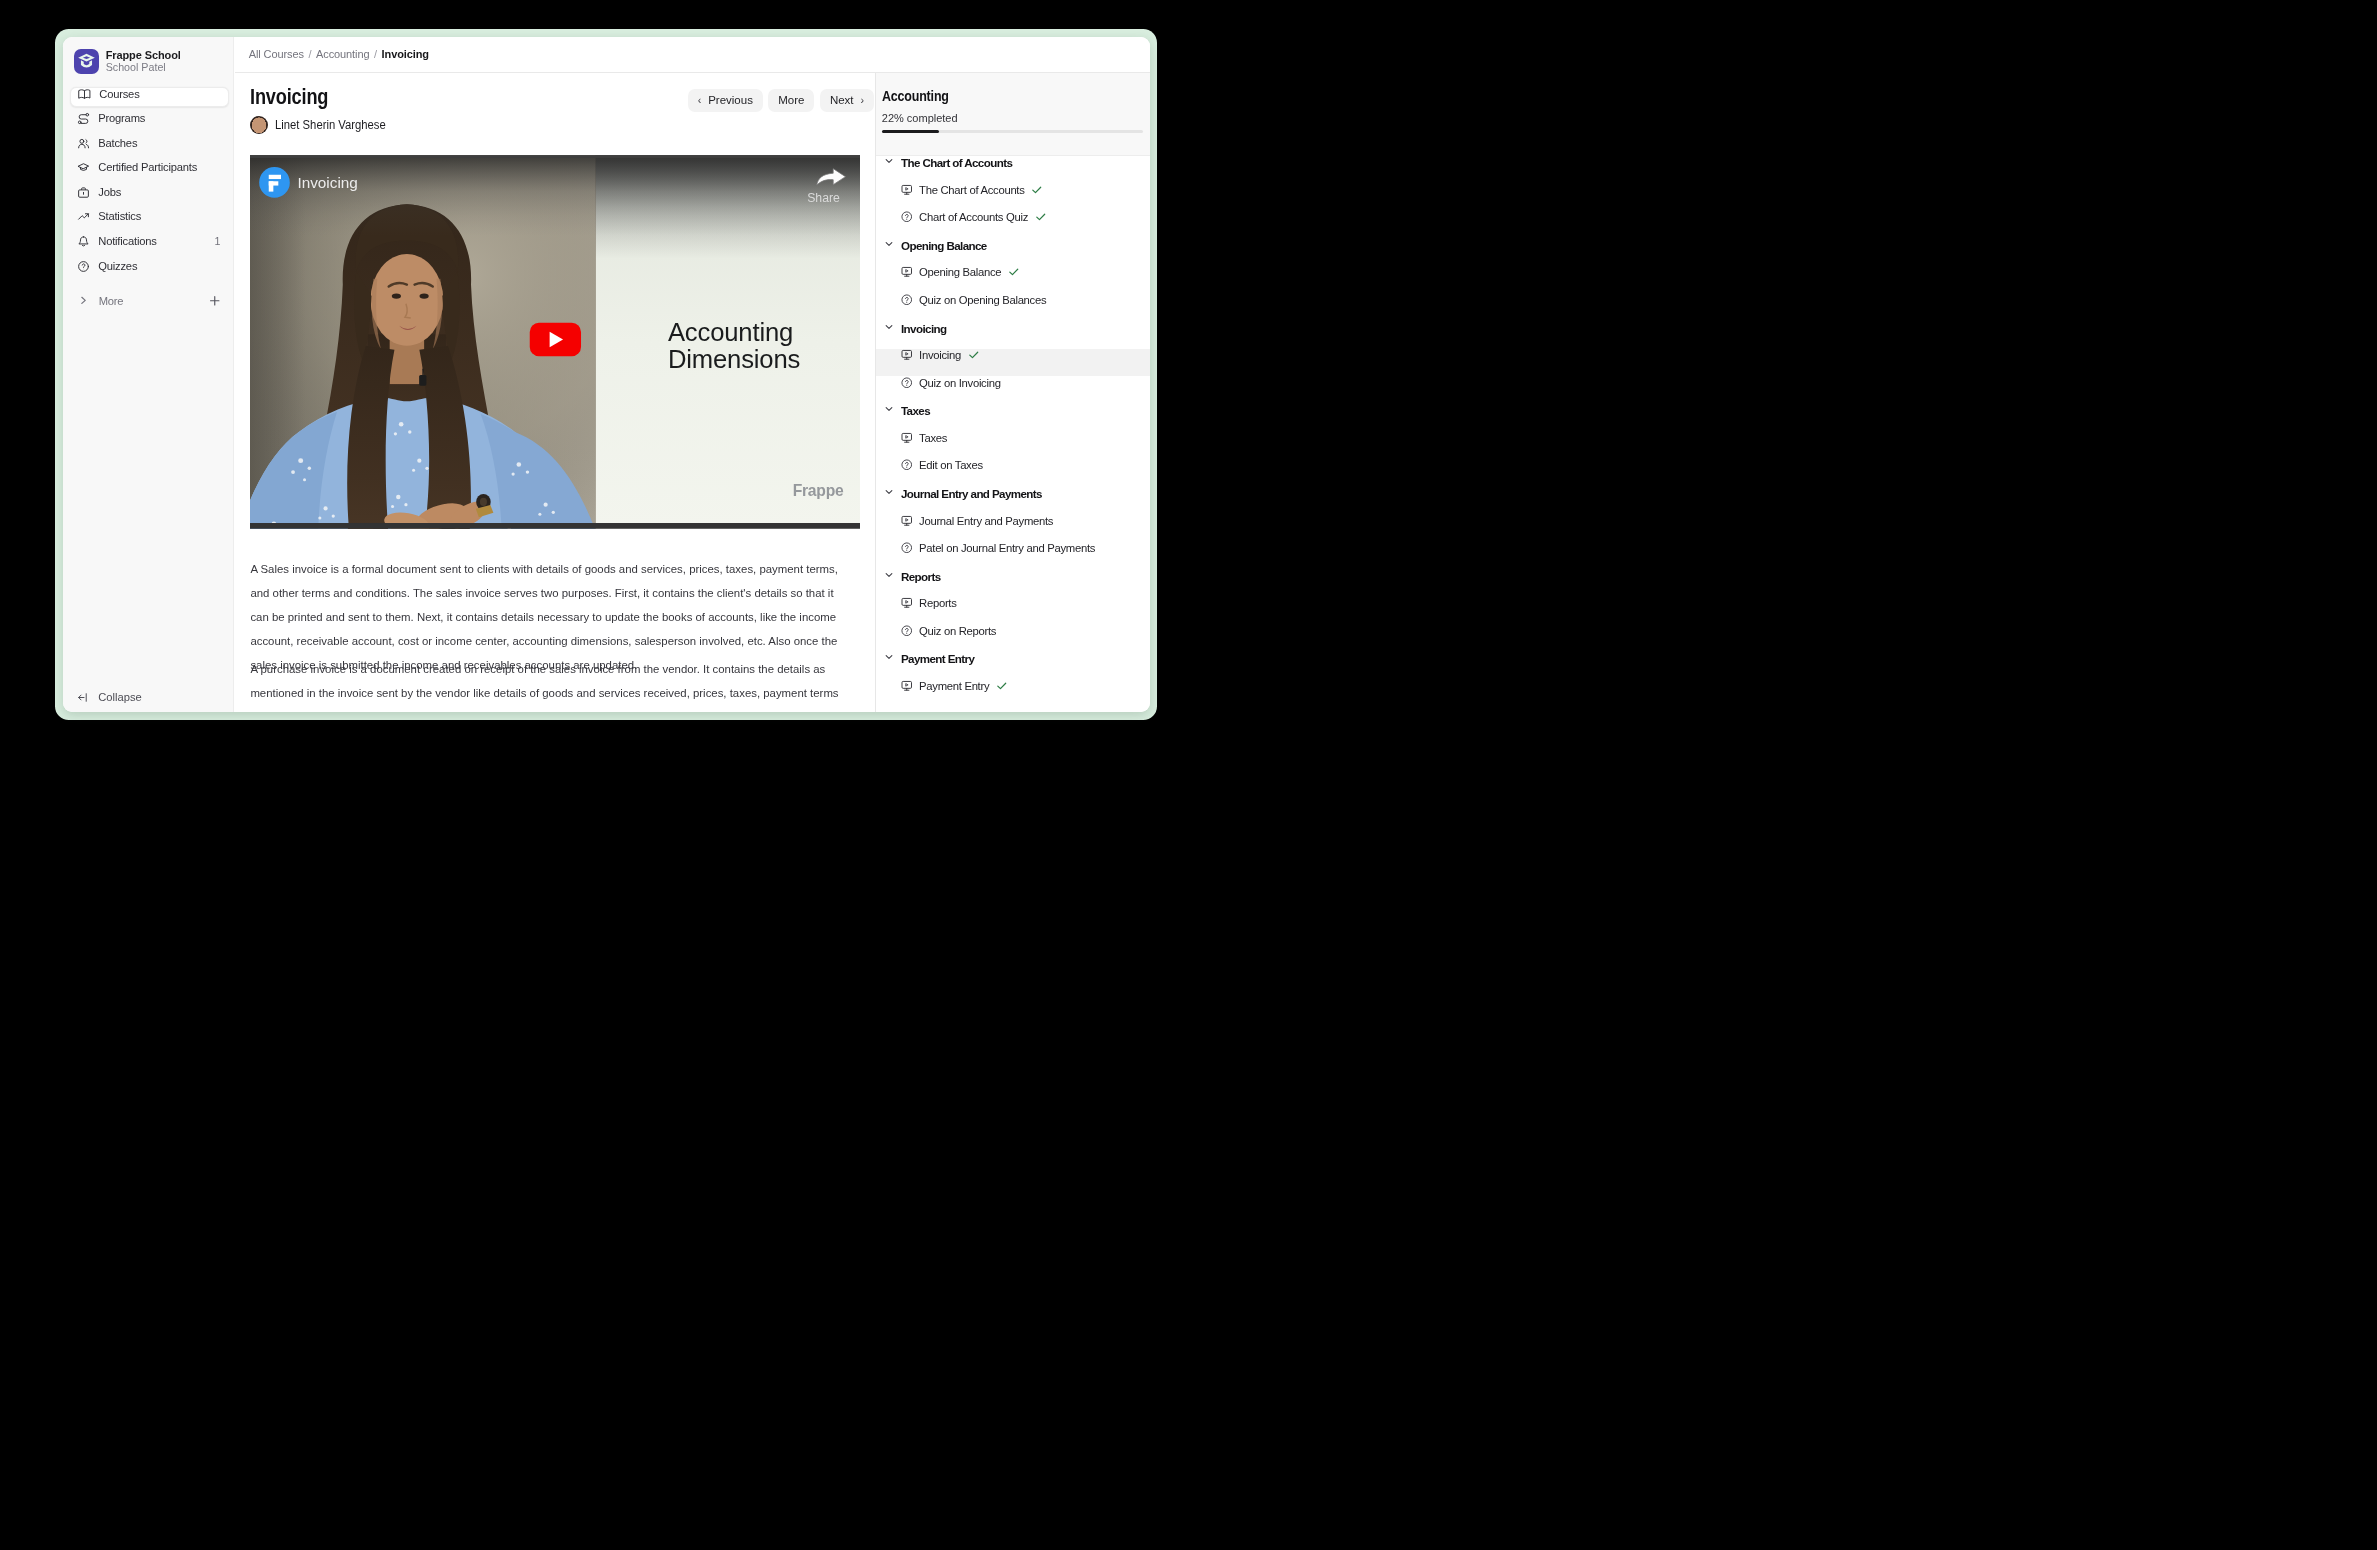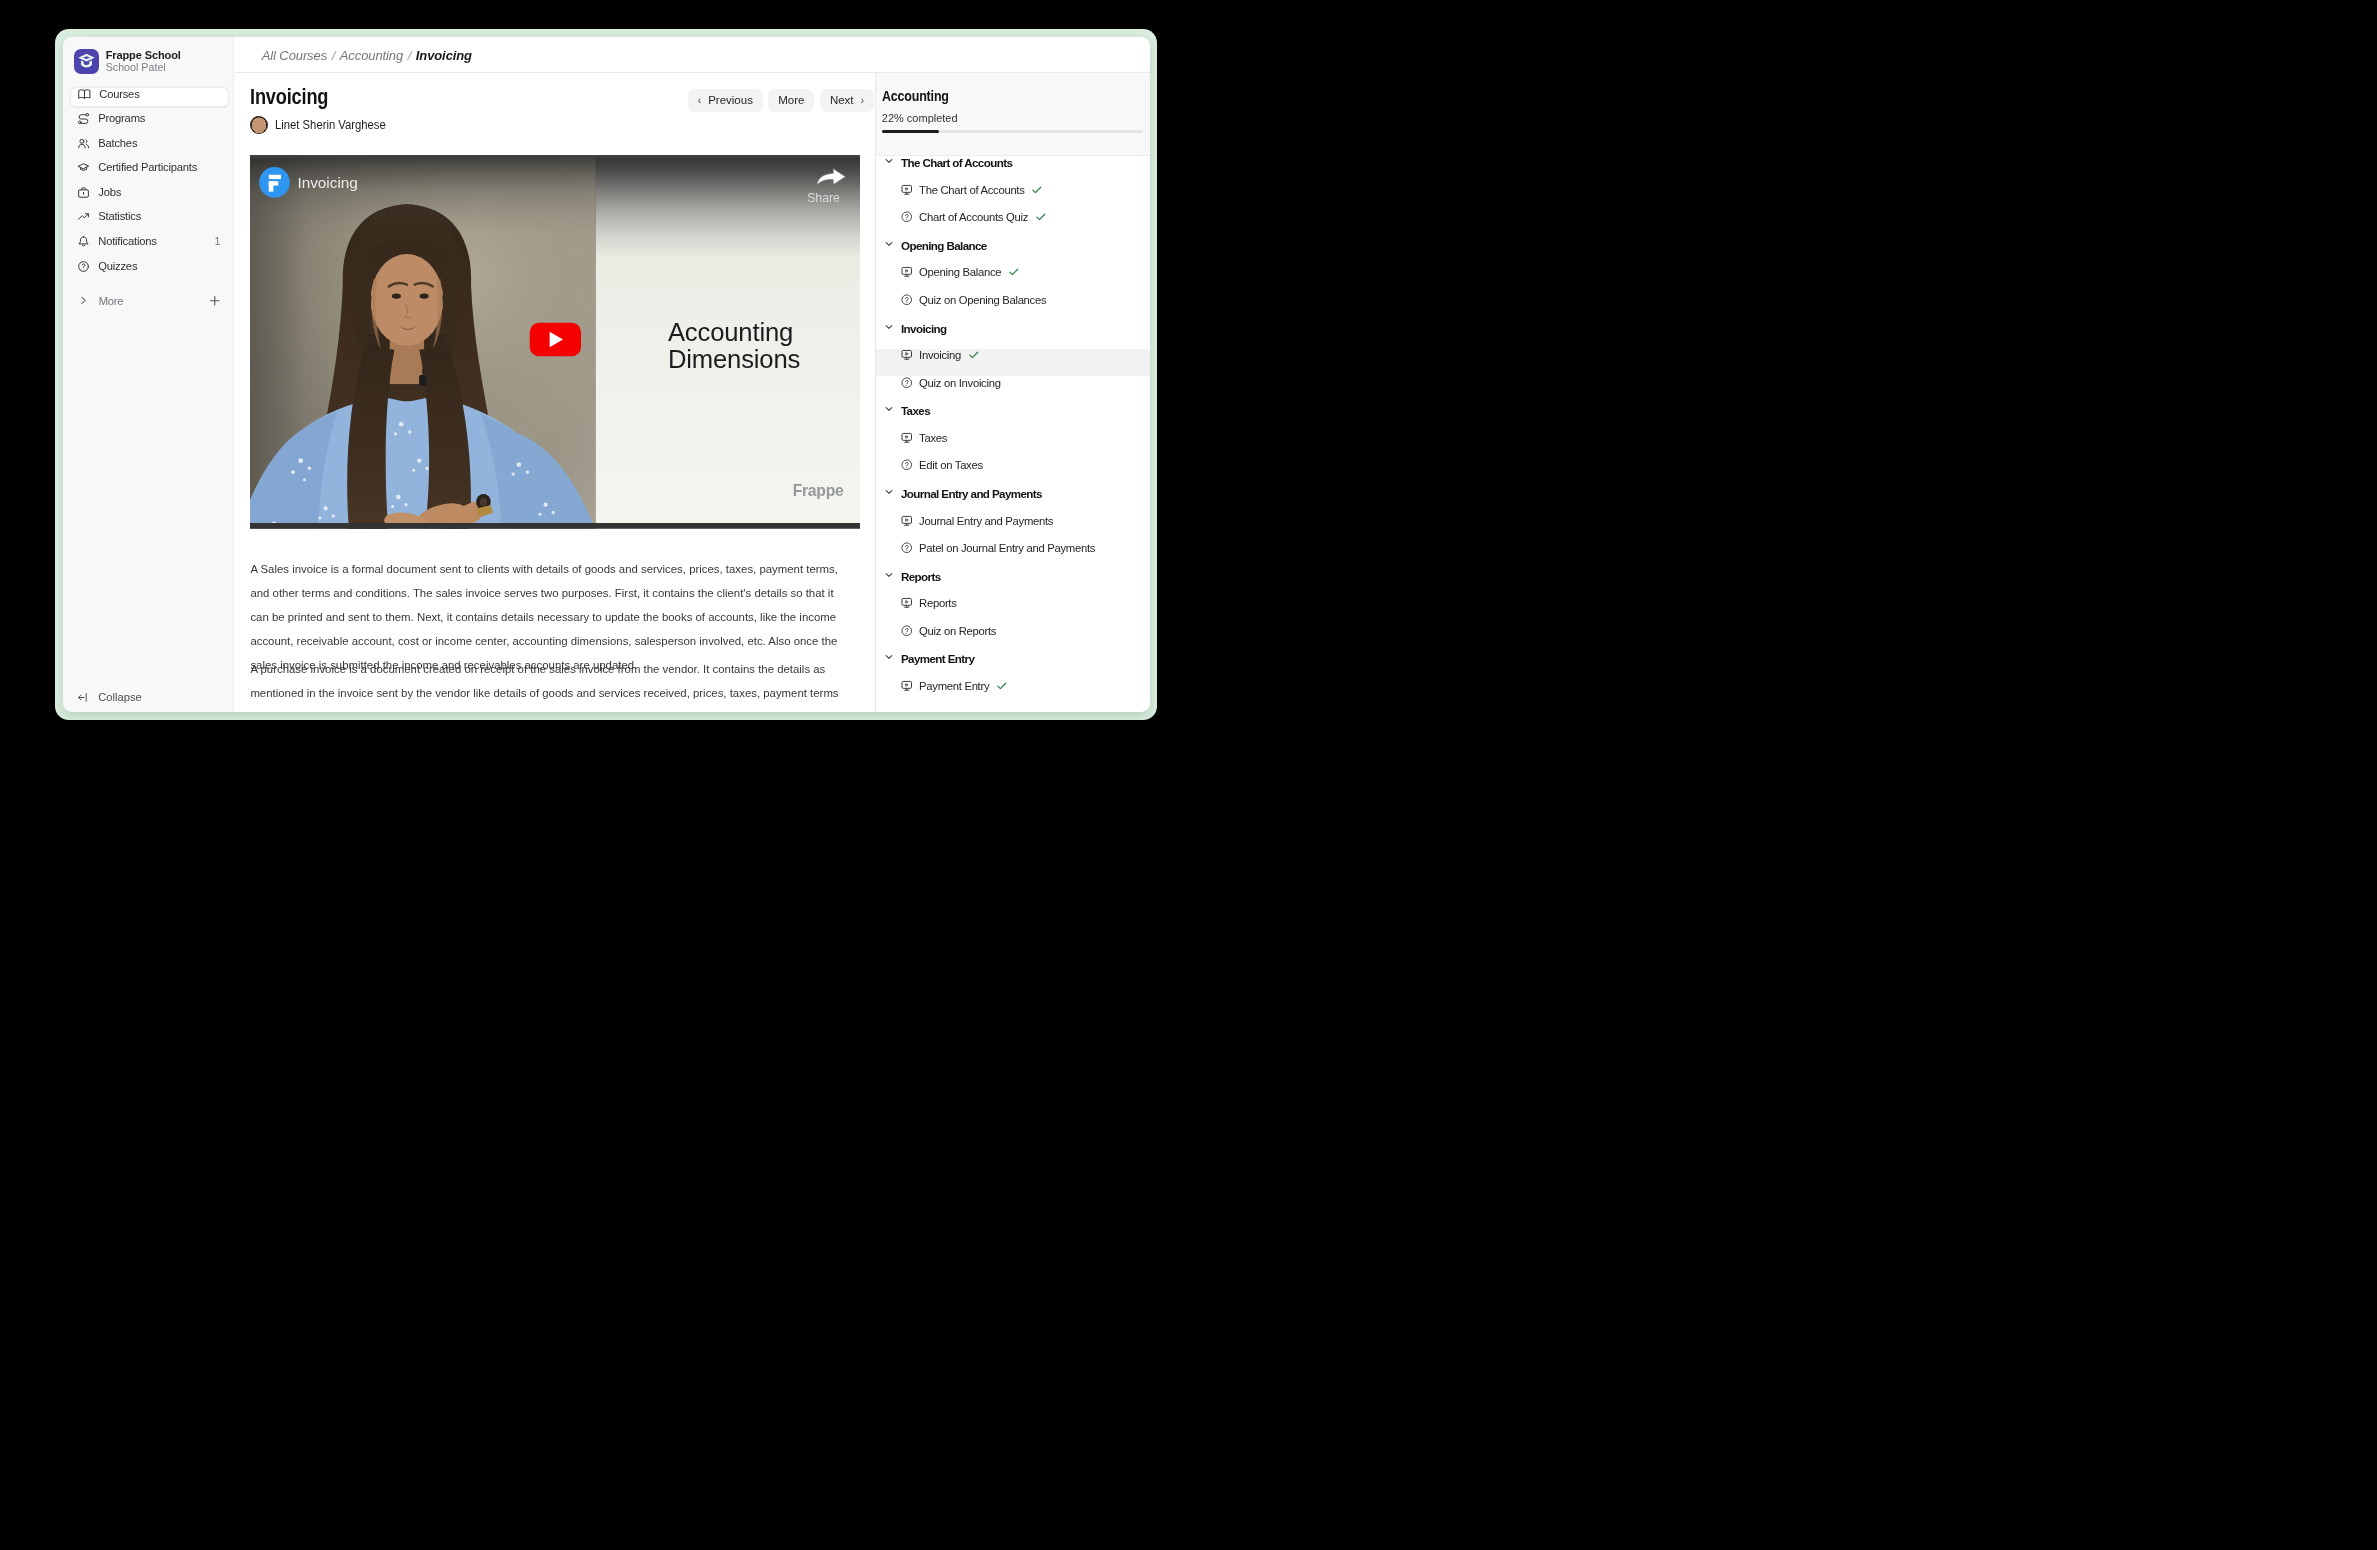--- a/index.html
+++ b/index.html
@@ -12,21 +12,21 @@
   .sname { position:absolute; left:43px; top:12.6px; font-size:11px; font-weight:700; color:#1c1c1f; letter-spacing:-0.1px;}
   .ssub  { position:absolute; left:43px; top:24.5px; font-size:10.7px; color:#7c7c85; }
   .schev { position:absolute; left:62px; top:19px; color:#4a4a52; }
   .mrow { position:absolute; left:6.9px; width:159px; height:20.7px; display:flex; align-items:flex-start; font-size:11.2px; color:#2f2f35; letter-spacing:-0.2px; }
   .mrow .mi { width:13px; height:13px; margin-left:7.3px; margin-right:8.4px; flex:none; }
   .mrow.sel { background:#fff; border:0.8px solid #ececec; border-radius:6.1px; box-shadow:0 0.8px 1.5px rgba(0,0,0,.07); }
   .badge { position:absolute; right:8.4px; color:#72727b; font-size:10.7px; }
   .collapse { position:absolute; left:6.9px; top:650px; width:159px; height:20.7px; display:flex; align-items:center; font-size:11.2px; color:#4c4c54; }
   
   .topbar { position:absolute; left:172px; top:0; right:0; height:36px; background:#fff; border-bottom:0.8px solid #e9e9e9; }
-  .crumbs { position:absolute; left:27px; top:11.5px; font-size:13px; color:#74747d; letter-spacing:-0.1px;font-style:italic; }
+  .crumbs { position:absolute; left:14px; top:11.5px; font-size:11px; color:#74747d; letter-spacing:-0.1px; }
   .crumbs b { color:#17171a; font-weight:700; }
   .crumbs .sep { color:#9b9ba3; padding:0 4.6px; }
   
   .main { position:absolute; left:172px; top:36px; width:640px; bottom:0; background:#fff; }
   .h1 { position:absolute; left:15.3px; top:12.3px; font-size:21.4px; font-weight:700; color:#121215; letter-spacing:-0.2px; transform:scaleX(.85); transform-origin:left center; }
   .btns { position:absolute; top:16.5px; left:453px; display:flex; gap:5.4px; }
   .btn { height:22.6px; background:#f3f3f3; border-radius:6.9px; display:flex; align-items:center; font-size:11.5px; color:#242428; padding:0 10px; }
   .btn .cv { font-size:10.7px; color:#3c3c42; }
   .author { position:absolute; left:15.3px; top:43px; display:flex; align-items:center;text-align:center; }
   .avatar { width:18.4px; height:18.4px; border-radius:50%; background:radial-gradient(ellipse 40% 44% at 50% 52%, #c49574 0 99%, transparent 100%), radial-gradient(circle at 50% 40%, #7a5a42 0 40%, #342620 41% 100%); margin-right:6.5px; }

